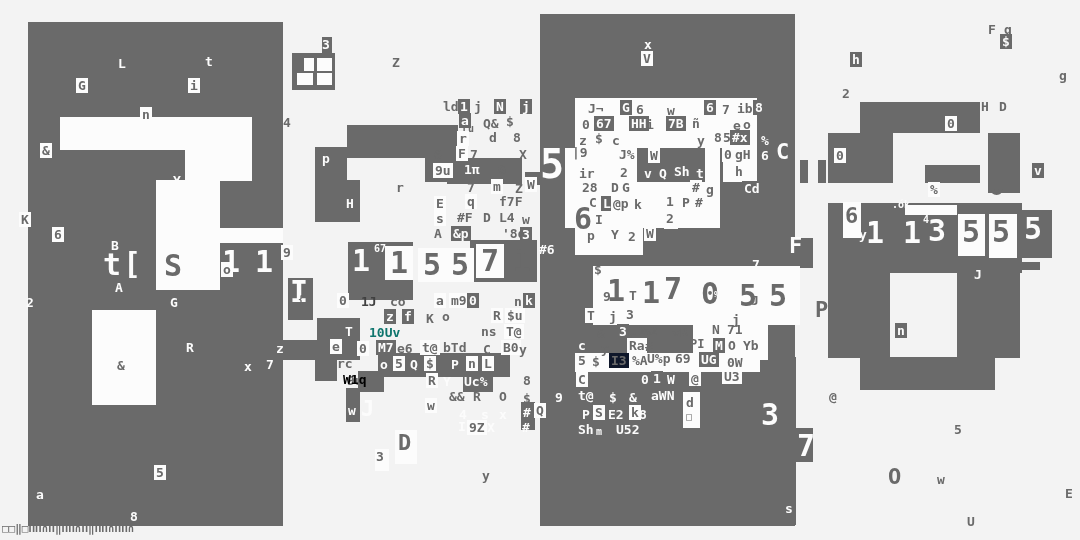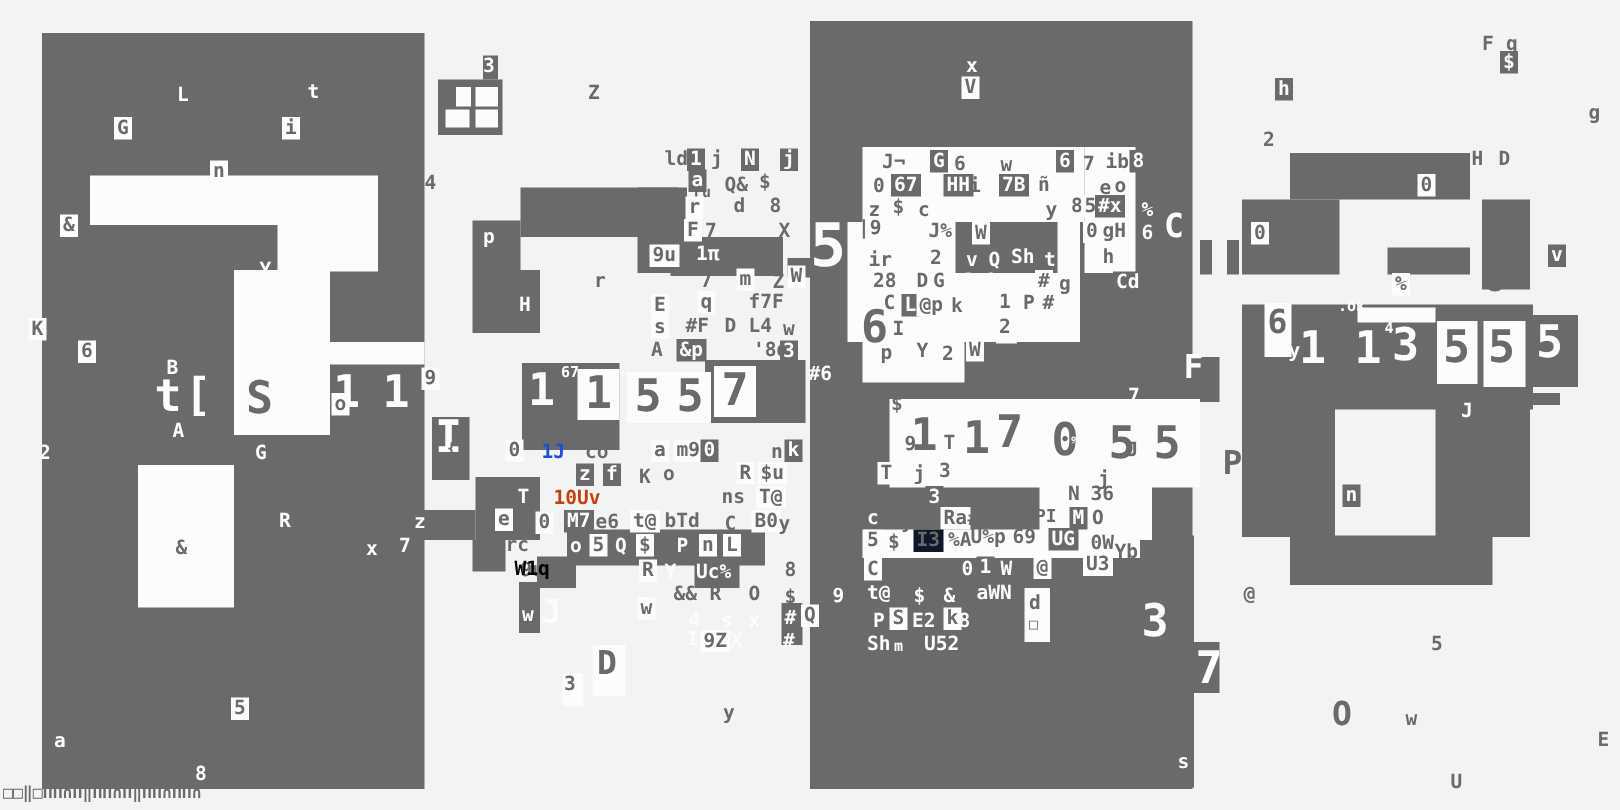--- a/index.html
+++ b/index.html
@@ -160,34 +160,34 @@
     <div class="gly" style="left: 496px; top: 242px; font-size: 13px; color: rgb(106, 106, 106);">5</div>
     <div class="gly" style="left: 352px; top: 246px; font-size: 30px; color: rgb(252, 252, 252);">1</div>
     <div class="gly" style="left: 374px; top: 244px; font-size: 10px; color: rgb(252, 252, 252);">67</div>
     <div class="gly" style="left: 385px; top: 246px; font-size: 30px; color: rgb(106, 106, 106); background: rgb(252, 252, 252); padding: 2px 5px;">1</div>
     <div class="gly" style="left: 418px; top: 248px; font-size: 30px; color: rgb(106, 106, 106); background: rgb(252, 252, 252); padding: 2px 5px;">5</div>
     <div class="gly" style="left: 446px; top: 248px; font-size: 30px; color: rgb(106, 106, 106); background: rgb(252, 252, 252); padding: 2px 5px;">5</div>
     <div class="gly" style="left: 476px; top: 244px; font-size: 30px; color: rgb(106, 106, 106); background: rgb(252, 252, 252); padding: 2px 5px;">7</div>
     <div class="gly" style="left: 513px; top: 246px; font-size: 30px; color: rgb(106, 106, 106);">1</div>
     <div class="gly" style="left: 539px; top: 243px; font-size: 13px; color: rgb(252, 252, 252);">#6</div>
     <div class="gly" style="left: 337px; top: 293px; font-size: 13px; color: rgb(106, 106, 106); background: rgb(252, 252, 252); padding: 1px 2px;">0</div>
-    <div class="gly" style="left: 361px; top: 295px; font-size: 13px; color: #1d4ed8;">1J</div>
+    <div class="gly" style="left: 361px; top: 295px; font-size: 13px; color: #404040;">1J</div>
     <div class="gly" style="left: 390px; top: 295px; font-size: 13px; color: rgb(106, 106, 106);">co</div>
     <div class="gly" style="left: 434px; top: 293px; font-size: 13px; color: rgb(106, 106, 106); background: rgb(252, 252, 252); padding: 1px 2px;">a</div>
     <div class="gly" style="left: 449px; top: 293px; font-size: 13px; color: rgb(106, 106, 106); background: rgb(252, 252, 252); padding: 1px 2px;">m9</div>
     <div class="gly" style="left: 467px; top: 293px; font-size: 13px; color: rgb(252, 252, 252); background: rgb(106, 106, 106); padding: 1px 2px;">0</div>
     <div class="gly" style="left: 514px; top: 295px; font-size: 13px; color: rgb(106, 106, 106);">n</div>
     <div class="gly" style="left: 523px; top: 293px; font-size: 13px; color: rgb(252, 252, 252); background: rgb(106, 106, 106); padding: 1px 2px;">k</div>
     <div class="gly" style="left: 384px; top: 309px; font-size: 13px; color: rgb(252, 252, 252); background: rgb(106, 106, 106); padding: 1px 2px;">z</div>
     <div class="gly" style="left: 402px; top: 309px; font-size: 13px; color: rgb(252, 252, 252); background: rgb(106, 106, 106); padding: 1px 2px;">f</div>
     <div class="gly" style="left: 426px; top: 312px; font-size: 13px; color: rgb(106, 106, 106);">K</div>
     <div class="gly" style="left: 442px; top: 310px; font-size: 13px; color: rgb(106, 106, 106);">o</div>
     <div class="gly" style="left: 491px; top: 308px; font-size: 13px; color: rgb(106, 106, 106); background: rgb(252, 252, 252); padding: 1px 2px;">R</div>
     <div class="gly" style="left: 505px; top: 308px; font-size: 13px; color: rgb(106, 106, 106); background: rgb(252, 252, 252); padding: 1px 2px;">$u</div>
-    <div class="gly" style="left: 369px; top: 326px; font-size: 13px; color: #c2410c;">10Uv</div>
+    <div class="gly" style="left: 369px; top: 326px; font-size: 13px; color: #0f766e;">10Uv</div>
     <div class="gly" style="left: 481px; top: 325px; font-size: 13px; color: rgb(106, 106, 106);">ns</div>
     <div class="gly" style="left: 504px; top: 324px; font-size: 13px; color: rgb(106, 106, 106); background: rgb(252, 252, 252); padding: 1px 2px;">T@</div>
     <div class="gly" style="left: 357px; top: 341px; font-size: 13px; color: rgb(106, 106, 106); background: rgb(252, 252, 252); padding: 1px 2px;">0</div>
     <div class="gly" style="left: 376px; top: 340px; font-size: 13px; color: rgb(252, 252, 252); background: rgb(106, 106, 106); padding: 1px 2px;">M7</div>
     <div class="gly" style="left: 397px; top: 342px; font-size: 13px; color: rgb(106, 106, 106);">e6</div>
     <div class="gly" style="left: 420px; top: 340px; font-size: 13px; color: rgb(106, 106, 106); background: rgb(252, 252, 252); padding: 1px 2px;">t@</div>
     <div class="gly" style="left: 443px; top: 341px; font-size: 13px; color: rgb(106, 106, 106);">bTd</div>
     <div class="gly" style="left: 483px; top: 343px; font-size: 13px; color: rgb(106, 106, 106);">C</div>
     <div class="gly" style="left: 501px; top: 340px; font-size: 13px; color: rgb(106, 106, 106); background: rgb(252, 252, 252); padding: 1px 2px;">B0</div>
     <div class="gly" style="left: 519px; top: 343px; font-size: 13px; color: rgb(106, 106, 106);">y</div>
@@ -302,29 +302,29 @@
     <div class="gly" style="left: 585px; top: 308px; font-size: 13px; color: rgb(106, 106, 106); background: rgb(252, 252, 252); padding: 1px 2px;">T</div>
     <div class="gly" style="left: 609px; top: 310px; font-size: 13px; color: rgb(106, 106, 106);">j</div>
     <div class="gly" style="left: 616px; top: 314px; font-size: 13px; color: rgb(106, 106, 106);">_</div>
     <div class="gly" style="left: 624px; top: 307px; font-size: 13px; color: rgb(106, 106, 106); background: rgb(252, 252, 252); padding: 1px 2px;">3</div>
     <div class="gly" style="left: 597px; top: 327px; font-size: 13px; color: rgb(106, 106, 106);">&amp;</div>
     <div class="gly" style="left: 617px; top: 324px; font-size: 13px; color: rgb(252, 252, 252); background: rgb(106, 106, 106); padding: 1px 2px;">3</div>
     <div class="gly" style="left: 628px; top: 329px; font-size: 13px; color: rgb(106, 106, 106);">y</div>
     <div class="gly" style="left: 639px; top: 327px; font-size: 10px; color: rgb(106, 106, 106);">2m2</div>
     <div class="gly" style="left: 672px; top: 326px; font-size: 13px; color: rgb(106, 106, 106);">vB</div>
     <div class="gly" style="left: 712px; top: 323px; font-size: 13px; color: rgb(106, 106, 106);">N</div>
-    <div class="gly" style="left: 727px; top: 323px; font-size: 13px; color: rgb(106, 106, 106);">36</div>
+    <div class="gly" style="left: 727px; top: 323px; font-size: 13px; color: rgb(106, 106, 106);">71</div>
     <div class="gly" style="left: 576px; top: 338px; font-size: 13px; color: rgb(252, 252, 252); background: rgb(106, 106, 106); padding: 1px 2px;">c</div>
     <div class="gly" style="left: 601px; top: 342px; font-size: 13px; color: rgb(106, 106, 106);">y</div>
     <div class="gly" style="left: 627px; top: 338px; font-size: 13px; color: rgb(106, 106, 106); background: rgb(252, 252, 252); padding: 1px 2px;">Ra</div>
     <div class="gly" style="left: 645px; top: 340px; font-size: 13px; color: rgb(106, 106, 106);">#</div>
     <div class="gly" style="left: 690px; top: 338px; font-size: 12px; color: rgb(106, 106, 106);">PI</div>
     <div class="gly" style="left: 713px; top: 338px; font-size: 13px; color: rgb(252, 252, 252); background: rgb(106, 106, 106); padding: 1px 2px;">M</div>
     <div class="gly" style="left: 728px; top: 339px; font-size: 13px; color: rgb(106, 106, 106);">O</div>
-    <div class="gly" style="left: 743px; top: 339px; font-size: 13px; color: rgb(106, 106, 106); margin-top: 23px;">Yb</div>
+    <div class="gly" style="left: 743px; top: 339px; font-size: 13px; color: rgb(106, 106, 106);">Yb</div>
     <div class="gly" style="left: 576px; top: 353px; font-size: 13px; color: rgb(106, 106, 106); background: rgb(252, 252, 252); padding: 1px 2px;">5</div>
     <div class="gly" style="left: 592px; top: 355px; font-size: 13px; color: rgb(106, 106, 106);">$</div>
     <div class="gly" style="left: 609px; top: 353px; font-size: 13px; color: rgb(106, 106, 106); background: #0f172a; padding: 1px 2px;">I3</div>
     <div class="gly" style="left: 632px; top: 354px; font-size: 13px; color: rgb(106, 106, 106);">%A</div>
     <div class="gly" style="left: 647px; top: 352px; font-size: 13px; color: rgb(106, 106, 106);">U%p</div>
     <div class="gly" style="left: 675px; top: 352px; font-size: 13px; color: rgb(106, 106, 106);">69</div>
     <div class="gly" style="left: 699px; top: 352px; font-size: 13px; color: rgb(252, 252, 252); background: rgb(106, 106, 106); padding: 1px 2px;">UG</div>
     <div class="gly" style="left: 727px; top: 356px; font-size: 13px; color: rgb(106, 106, 106);">0W</div>
     <div class="gly" style="left: 722px; top: 369px; font-size: 13px; color: rgb(106, 106, 106); background: rgb(252, 252, 252); padding: 1px 2px;">U3</div>
     <div class="gly" style="left: 576px; top: 372px; font-size: 13px; color: rgb(106, 106, 106); background: rgb(252, 252, 252); padding: 1px 2px;">C</div>

